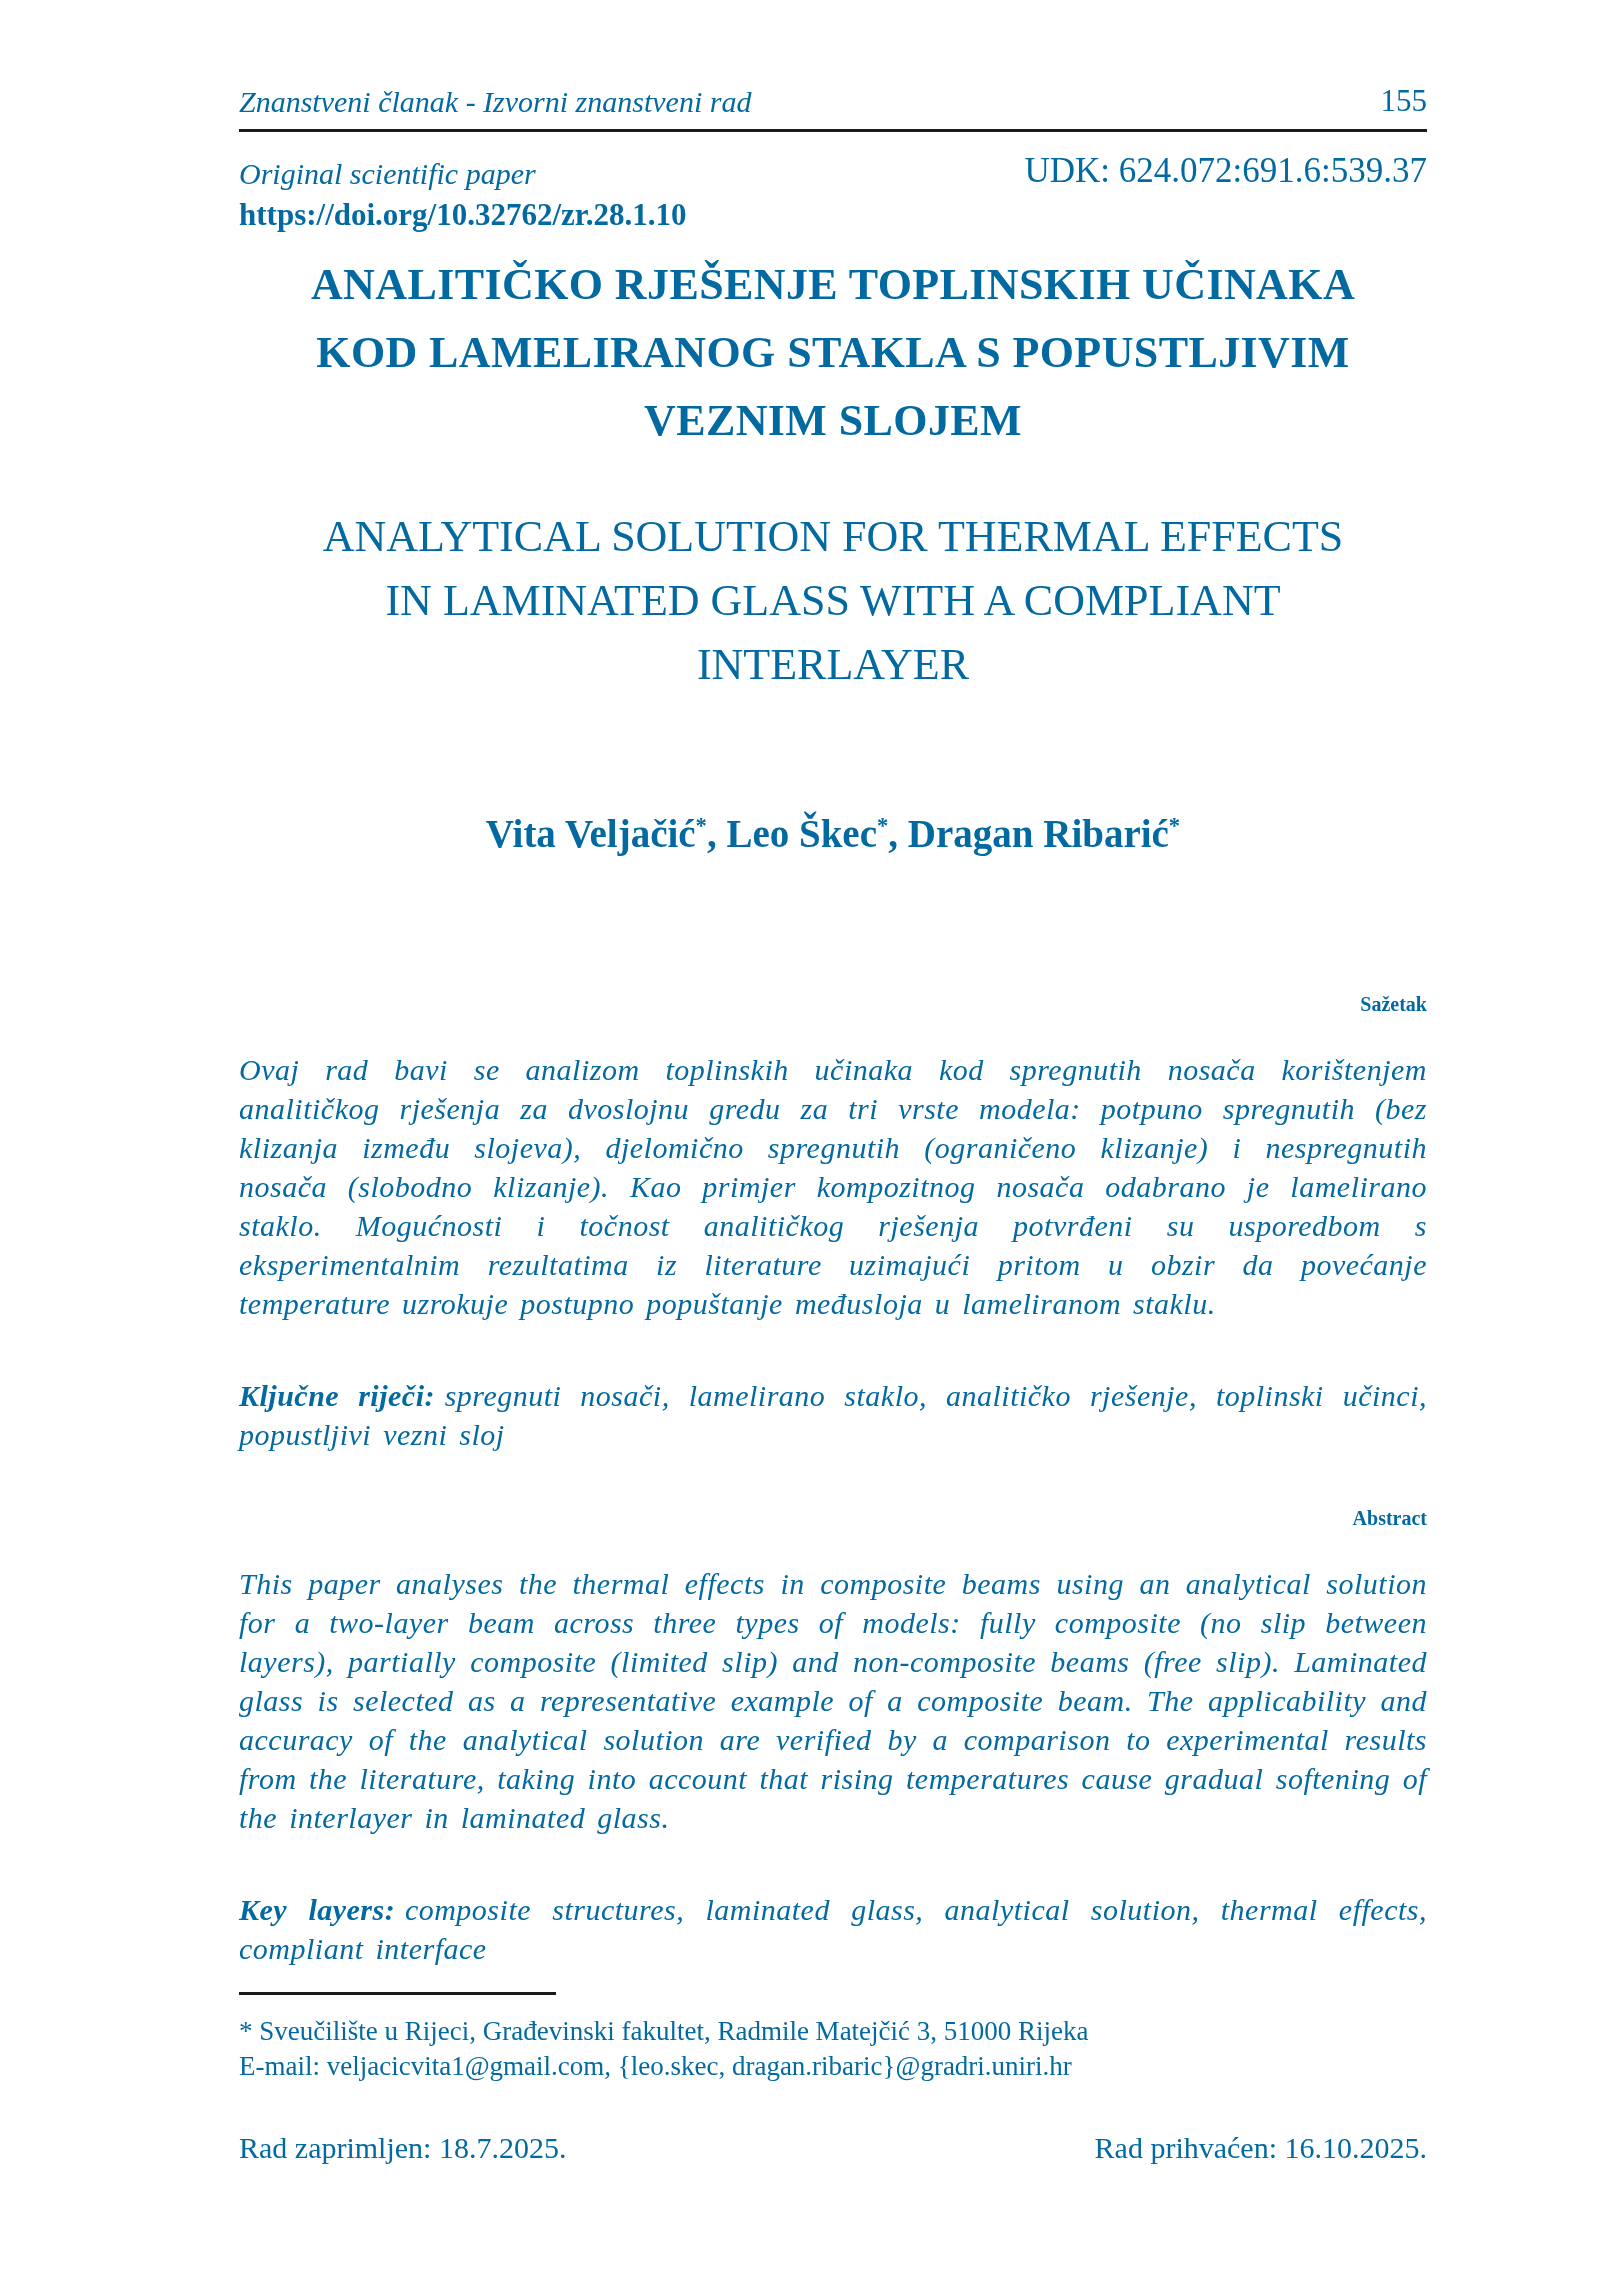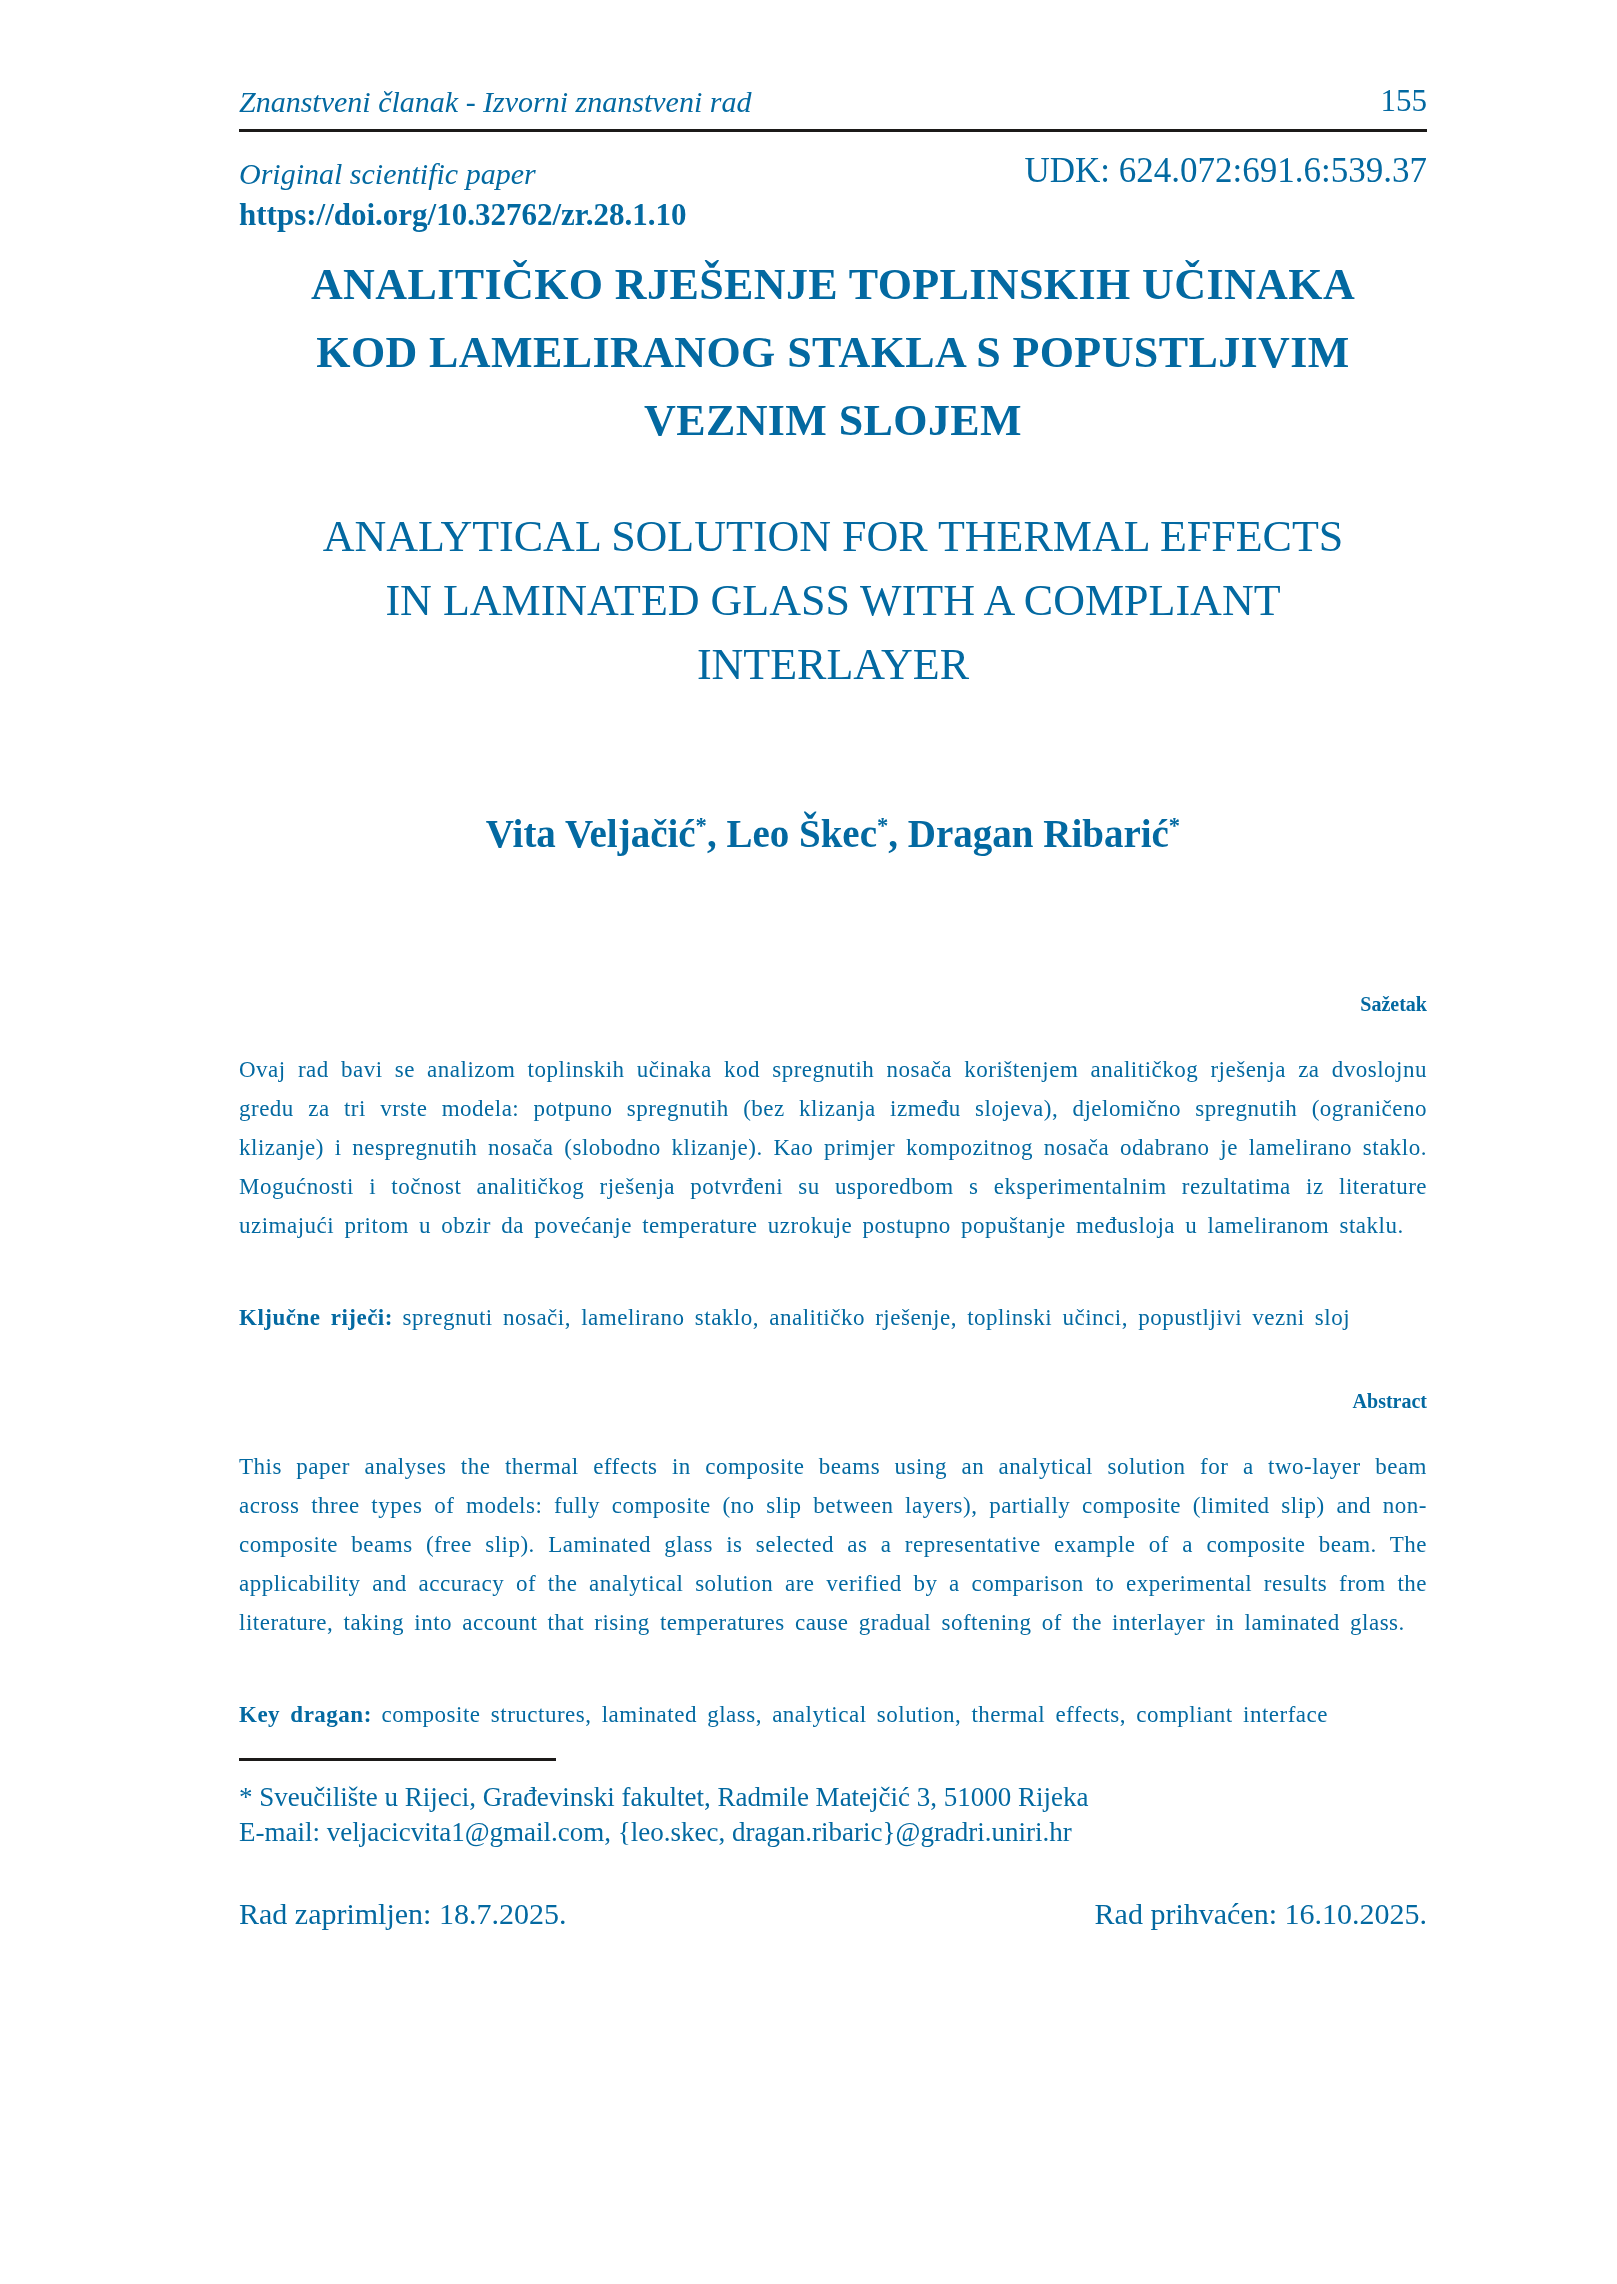--- a/index.html
+++ b/index.html
@@ -72,22 +72,23 @@
 
   .section-heading {
     text-align: right;
     font-weight: bold;
     font-size: 20px;
   }
   .sazetak-heading { margin-top: 137px; }
   .abstract-heading { margin-top: 53px; }
 
   .body-par {
+    font-style: italic;
     text-align: justify;
-    font-size: 23px;
+    font-size: 30px;
     line-height: 39px;
     word-spacing: 4px;
     letter-spacing: 0.5px;
   }
   .sazetak-body { margin-top: 34px; }
   .abstract-body { margin-top: 34px; }
   .kw { margin-top: 53px; }
   .kw-label { font-weight: bold; margin-right: 9.7px; }
 
   .footnote-rule {
@@ -140,21 +141,21 @@
   <div class="authors"><span>Vita Veljačić</span><sup>*</sup><span>, </span><span>Leo Škec</span><sup>*</sup><span>, </span><span>Dragan Ribarić</span><sup>*</sup></div>
 
   <div class="section-heading sazetak-heading">Sažetak</div>
   <div class="body-par sazetak-body">Ovaj rad bavi se analizom toplinskih učinaka kod spregnutih nosača korištenjem analitičkog rješenja za dvoslojnu gredu za tri vrste modela: potpuno spregnutih (bez klizanja između slojeva), djelomično spregnutih (ograničeno klizanje) i nespregnutih nosača (slobodno klizanje). Kao primjer kompozitnog nosača odabrano je lamelirano staklo. Mogućnosti i točnost analitičkog rješenja potvrđeni su usporedbom s eksperimentalnim rezultatima iz literature uzimajući pritom u obzir da povećanje temperature uzrokuje postupno popuštanje međusloja u lameliranom staklu.</div>
 
   <div class="body-par kw"><span class="kw-label">Ključne riječi:</span><span>spregnuti nosači, lamelirano staklo, analitičko rješenje, toplinski učinci, popustljivi vezni sloj</span></div>
 
   <div class="section-heading abstract-heading">Abstract</div>
   <div class="body-par abstract-body">This paper analyses the thermal effects in composite beams using an analytical solution for a two-layer beam across three types of models: fully composite (no slip between layers), partially composite (limited slip) and non-composite beams (free slip). Laminated glass is selected as a representative example of a composite beam. The applicability and accuracy of the analytical solution are verified by a comparison to experimental results from the literature, taking into account that rising temperatures cause gradual softening of the interlayer in laminated glass.</div>
 
-  <div class="body-par kw"><span class="kw-label">Key dragan:</span><span>composite structures, laminated glass, analytical solution, thermal effects, compliant interface</span></div>
+  <div class="body-par kw"><span class="kw-label">Key layers:</span><span>composite structures, laminated glass, analytical solution, thermal effects, compliant interface</span></div>
 
   <div class="footnote-rule"></div>
   <div class="footnote">
     <div>* Sveučilište u Rijeci, Građevinski fakultet, Radmile Matejčić 3, 51000 Rijeka</div>
     <div>E-mail: veljacicvita1@gmail.com, {leo.skec, dragan.ribaric}@gradri.uniri.hr</div>
   </div>
 
   <div class="dates-row">
     <span>Rad zaprimljen: 18.7.2025.</span>
     <span>Rad prihvaćen: 16.10.2025.</span>

